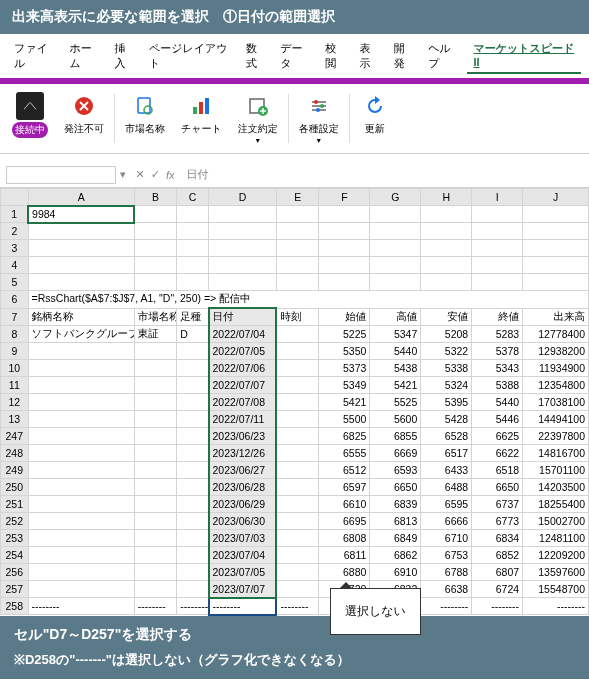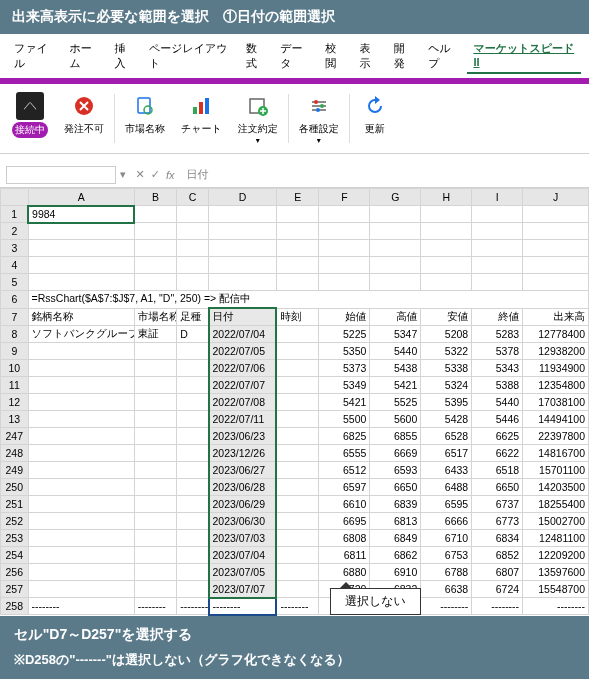--- a/index.html
+++ b/index.html
@@ -28,21 +28,21 @@
 .col-F, .col-G, .col-H, .col-I { width: 48px; } .col-J { width: 62px; }
 .selected-cell { border: 2px solid #217346 !important; }
 .sel-range { background: #e8e8e8; border-left: 2px solid #217346; border-right: 2px solid #217346; }
 .sel-top { border-top: 2px solid #217346; }
 .sel-bot { border-bottom: 2px solid #217346; }
 .highlight-blue { border: 2px solid #1a4a8a; }
 .footer { background: #5a7a8a; color: #fff; padding: 10px 14px; position: relative; }
 .footer .line1 { font-size: 14px; font-weight: bold; margin-bottom: 6px; }
 .footer .line2 { font-size: 13px; font-weight: bold; }
 .footer .line2 .small { font-size: 13px; font-weight: bold; }
-.callout { position: absolute; top: -28px; left: 330px; background: #fff; color: #000; border: 1px solid #333; padding: 4px 14px; font-size: 12px; z-index: 10; }
+.callout { position: absolute; top: -28px; left: 330px; background: #fff; color: #000; border: 1px solid #333; padding: 14px 14px; font-size: 12px; z-index: 10; }
 .callout::before { content: ""; position: absolute; top: -14px; left: 8px; width: 0; height: 0; border: 7px solid transparent; border-bottom-color: #333; }
 </style>
 </head>
 <body>
 
 <div class="banner">出来高表示に必要な範囲を選択　①日付の範囲選択</div>
 
 <div class="menubar" id="menubar">
     <span>ファイル</span>
     <span>ホーム</span>

